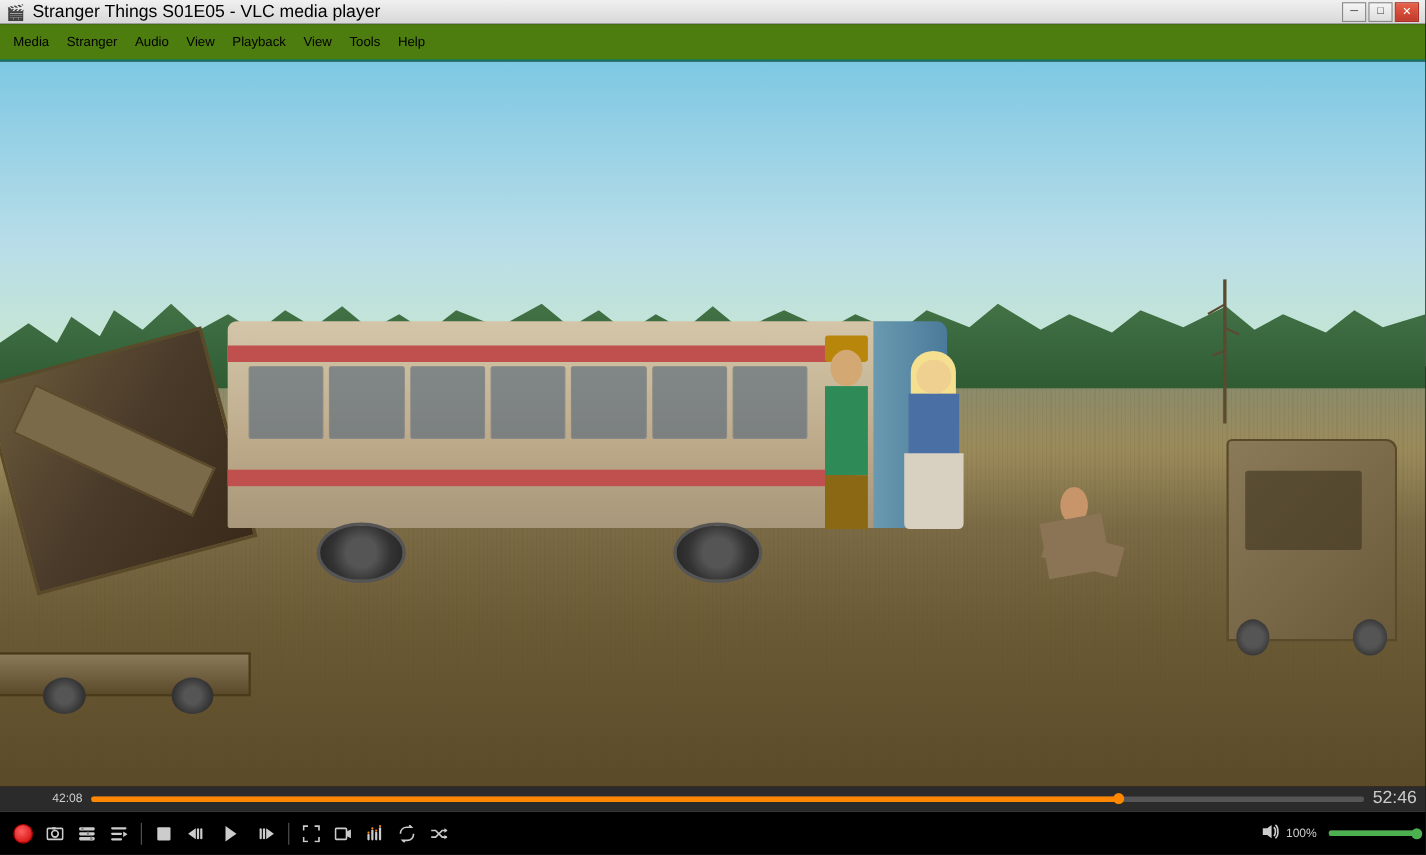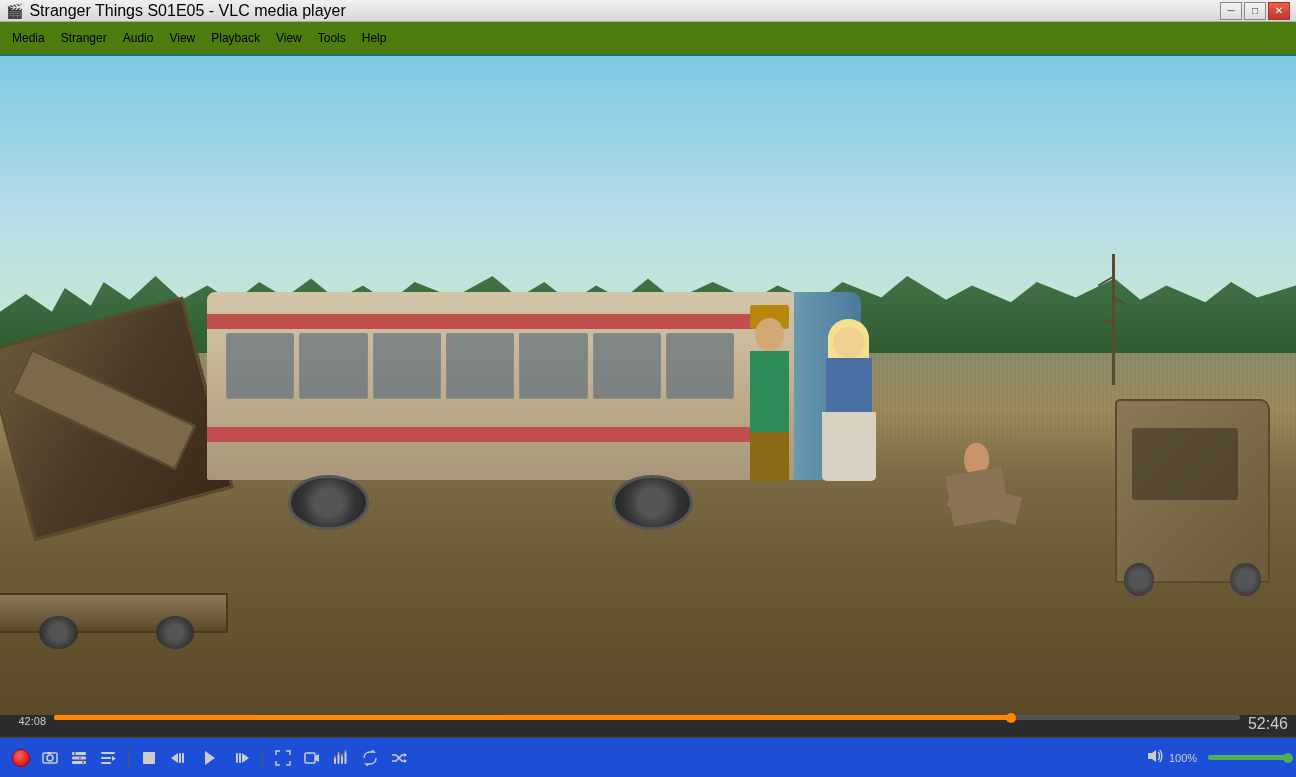--- a/index.html
+++ b/index.html
@@ -427,23 +427,24 @@
     
     #controls-area {
       background: #2b2b2b;
       flex-shrink: 0;
     }
 
     #progress-bar-area {
       height: 22px;
       background: #2b2b2b;
       display: flex;
-      align-items: flex-start;
+      align-items: center;
       padding: 0 8px;
       gap: 8px;
+      margin-left: 29px;
     }
 
     #time-current {
       color: #ccc;
       font-size: 11px;
       min-width: 38px;
       text-align: right;
     }
 
     #progress-track {
@@ -475,21 +476,21 @@
 
     #time-total {
       color: #ccc;
       font-size: 16px;
       min-width: 38px;
     }
 
     
     #bottom-controls {
       height: 40px;
-      background: #1d4ed8;
+      background: #000000;
       display: flex;
       align-items: center;
       padding: 0 8px;
       gap: 3px;
       border-top: 1px solid #444;
     }
 
     .ctrl-btn {
       width: 26px;
       height: 26px;

